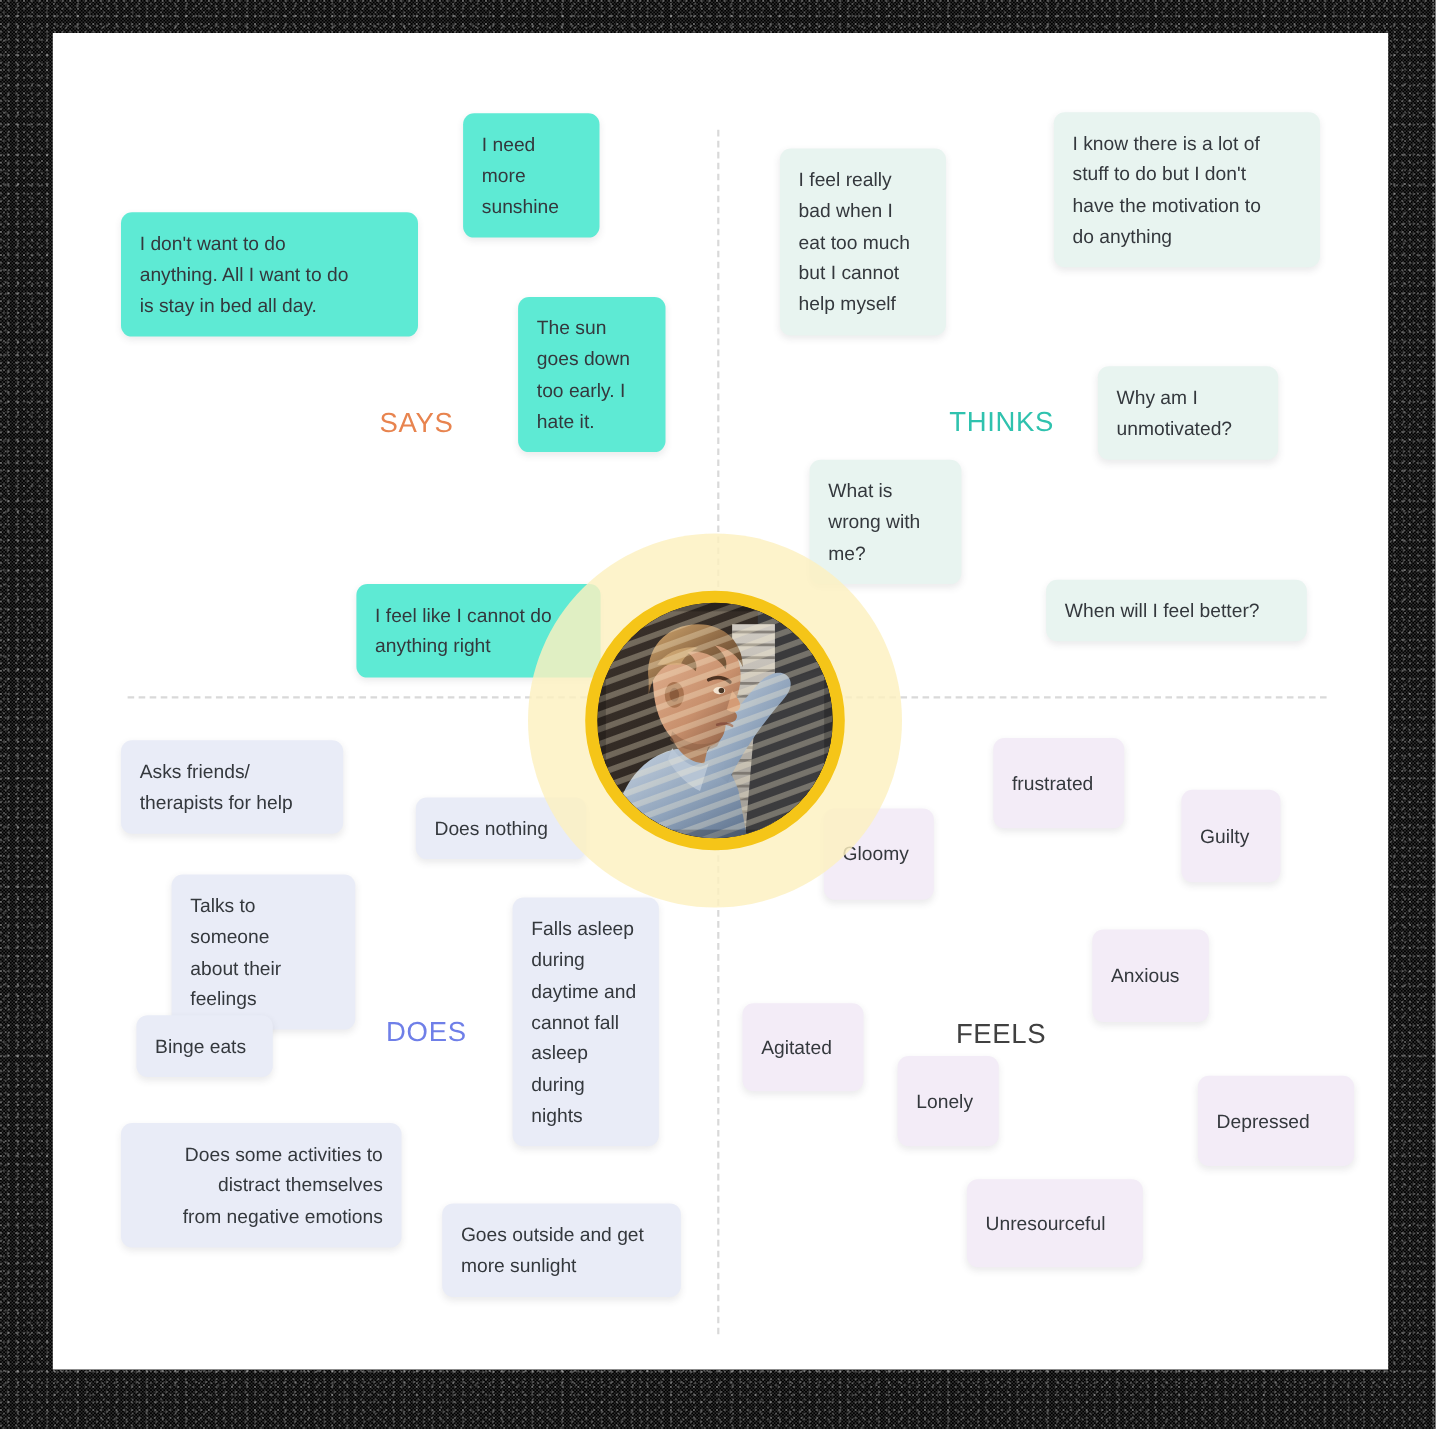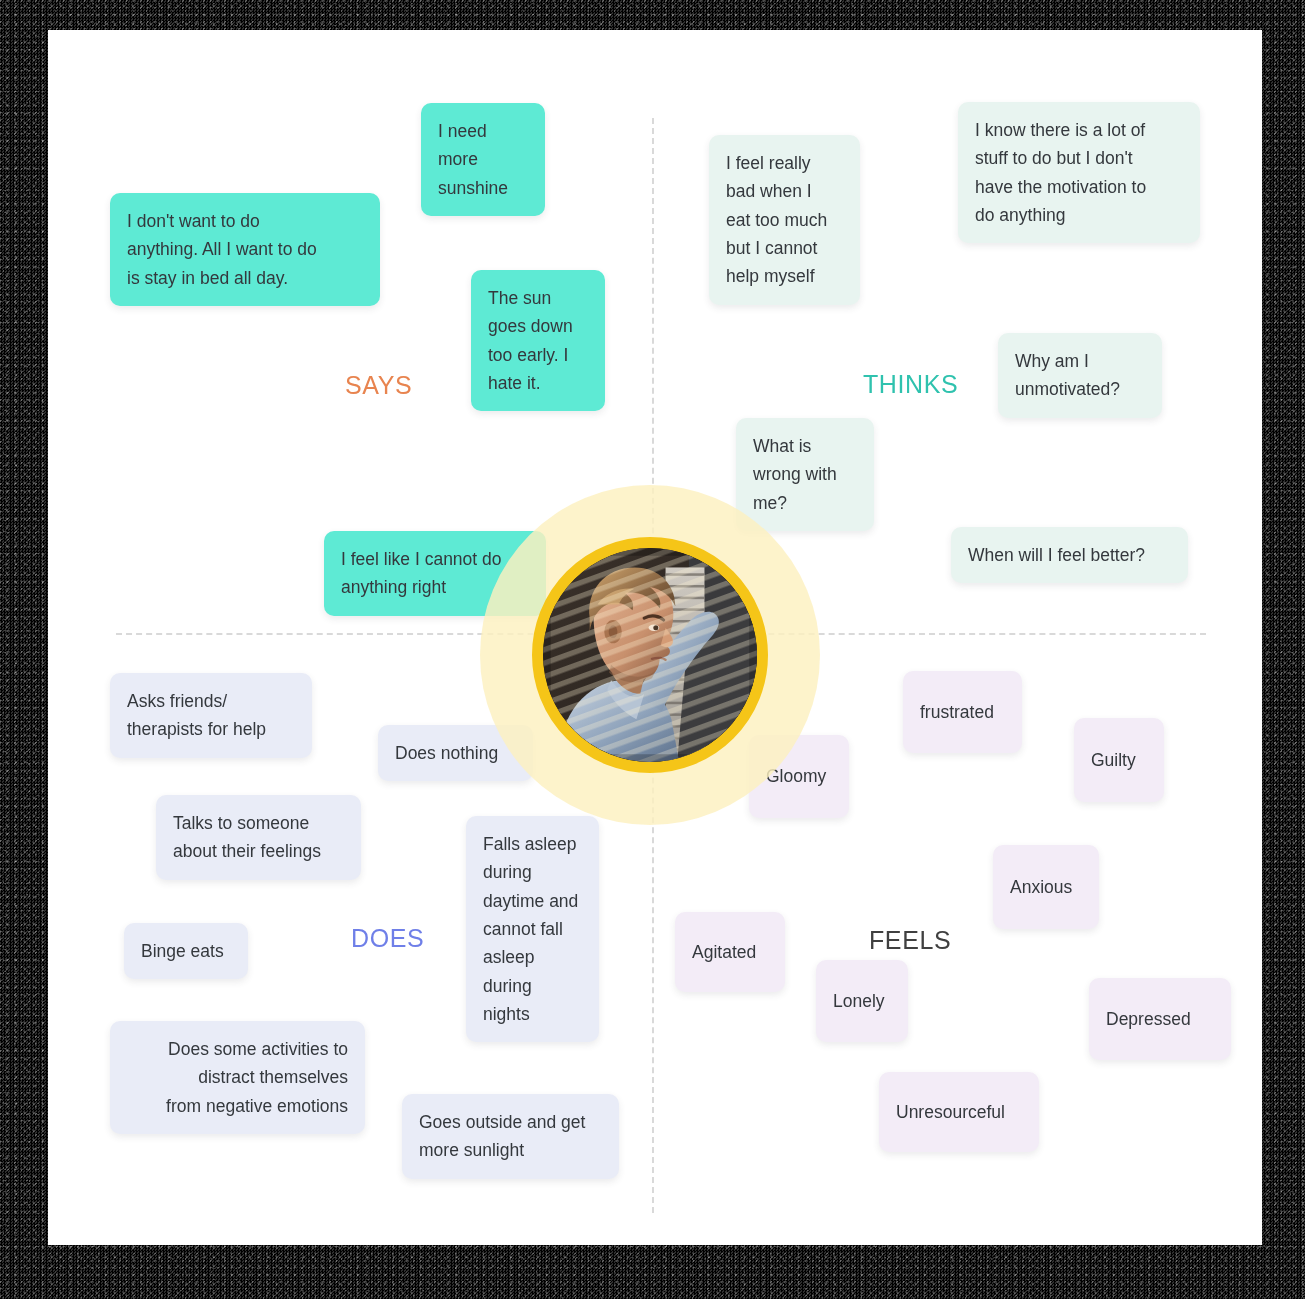--- a/index.html
+++ b/index.html
@@ -127,21 +127,21 @@
 
   <div class="note n-thinks" style="left:903px;top:497px;width:237px;">When will I feel better?</div>
 
   <div class="qlabel" id="lbl-thinks">THINKS</div>
 
   <div class="note n-does" style="left:62px;top:643px;width:202px;">Asks friends/
 therapists for help</div>
 
   <div class="note n-does" style="left:330px;top:695px;width:155px;">Does nothing</div>
 
-  <div class="note n-does" style="left:108px;top:765px;width:205px;">Talks to someone
+  <div class="note n-does" style="left:108px;top:765px;width:167px;">Talks to someone
 about their feelings</div>
 
   <div class="note n-does" style="left:76px;top:893px;width:124px;">Binge eats</div>
 
   <div class="note n-does" style="left:418px;top:786px;width:133px;">Falls asleep
 during
 daytime and
 cannot fall
 asleep during
 nights</div>

